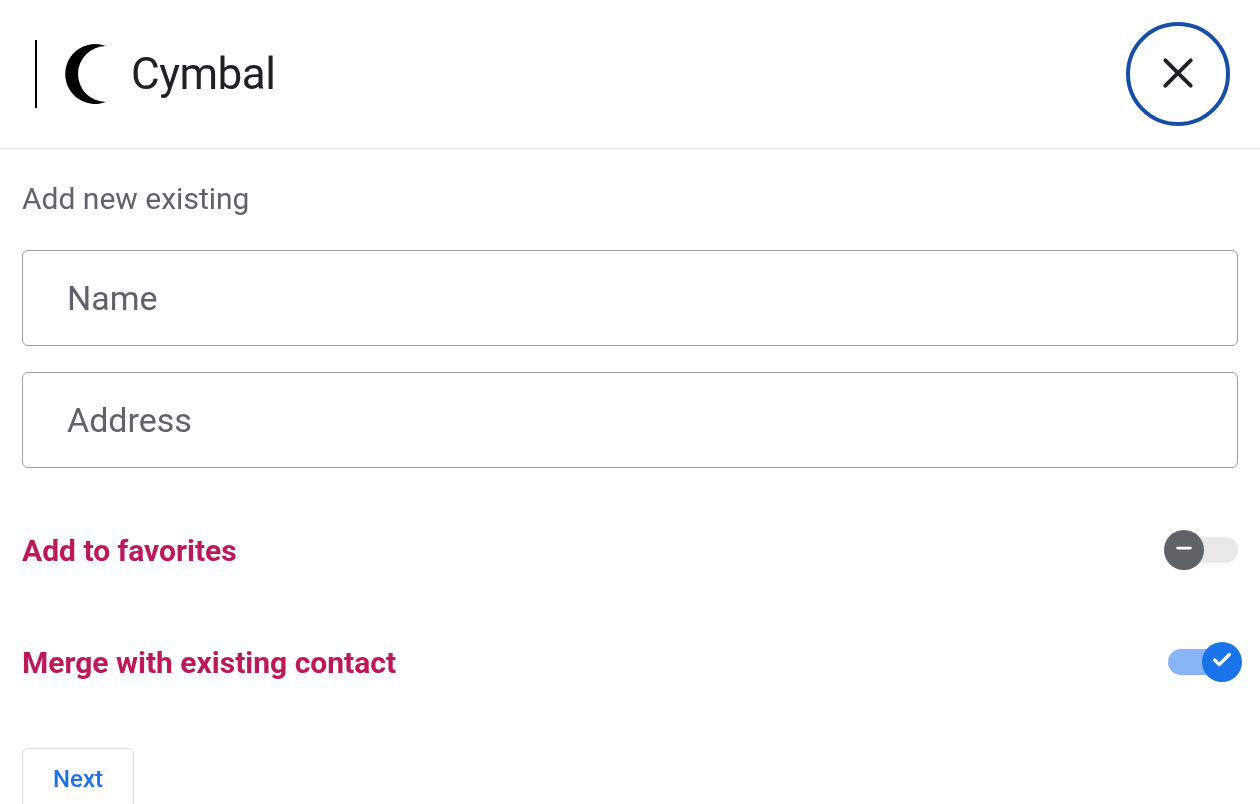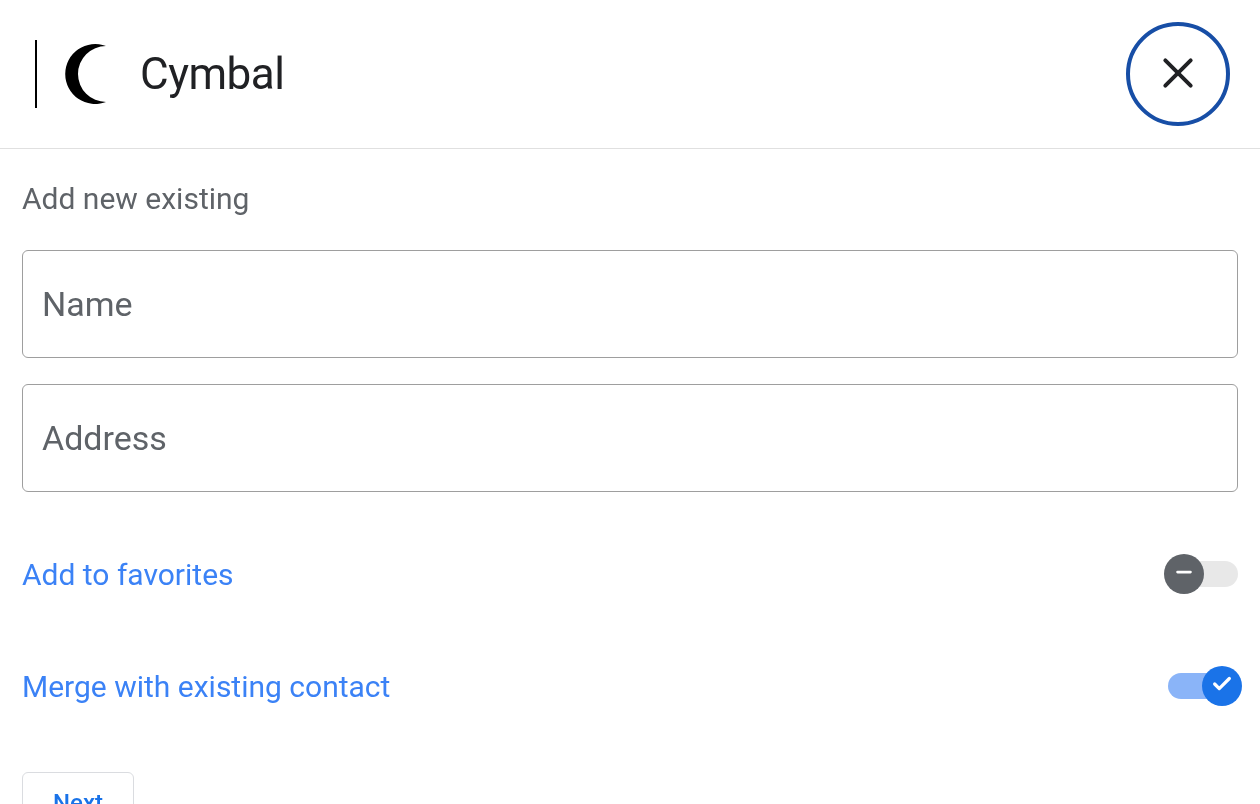--- a/index.html
+++ b/index.html
@@ -15,21 +15,21 @@
     .header {
       display: flex;
       align-items: center;
       justify-content: space-between;
       padding: 22px 30px 22px 32px;
       border-bottom: 1px solid #e0e0e0;
     }
     .brand {
       display: flex;
       align-items: center;
-      gap: 28px;
+      gap: 19px;
     }
     .brand-logo {
       width: 80px;
       height: 80px;
       display: flex;
       align-items: center;
       justify-content: flex-start;
     }
     .brand-name {
       font-size: 44px;
@@ -56,43 +56,43 @@
       padding: 32px 22px 22px 22px;
     }
     .section-title {
       font-size: 30px;
       font-weight: 400;
       color: #5f6368;
       margin-bottom: 34px;
     }
     .text-field {
       width: 100%;
-      height: 108px;
+      height: 96px;
       border: 1px solid #9e9e9e;
       border-radius: 6px;
-      padding: 0 19px;
+      padding: 0 44px;
       font-size: 34px;
       color: #202124;
       margin-bottom: 26px;
       outline: none;
       font-family: inherit;
     }
     .text-field::placeholder {
       color: #5f6368;
     }
     .toggle-row {
       display: flex;
       align-items: center;
       justify-content: space-between;
       padding: 36px 0;
     }
     .toggle-label {
       font-size: 30px;
-      font-weight: 400;
-      color: #3b82f6;
+      font-weight: 700;
+      color: #be185d;
     }
     .toggle {
       position: relative;
       width: 70px;
       height: 40px;
       cursor: pointer;
       display: flex;
       align-items: center;
     }
     .toggle-track {

